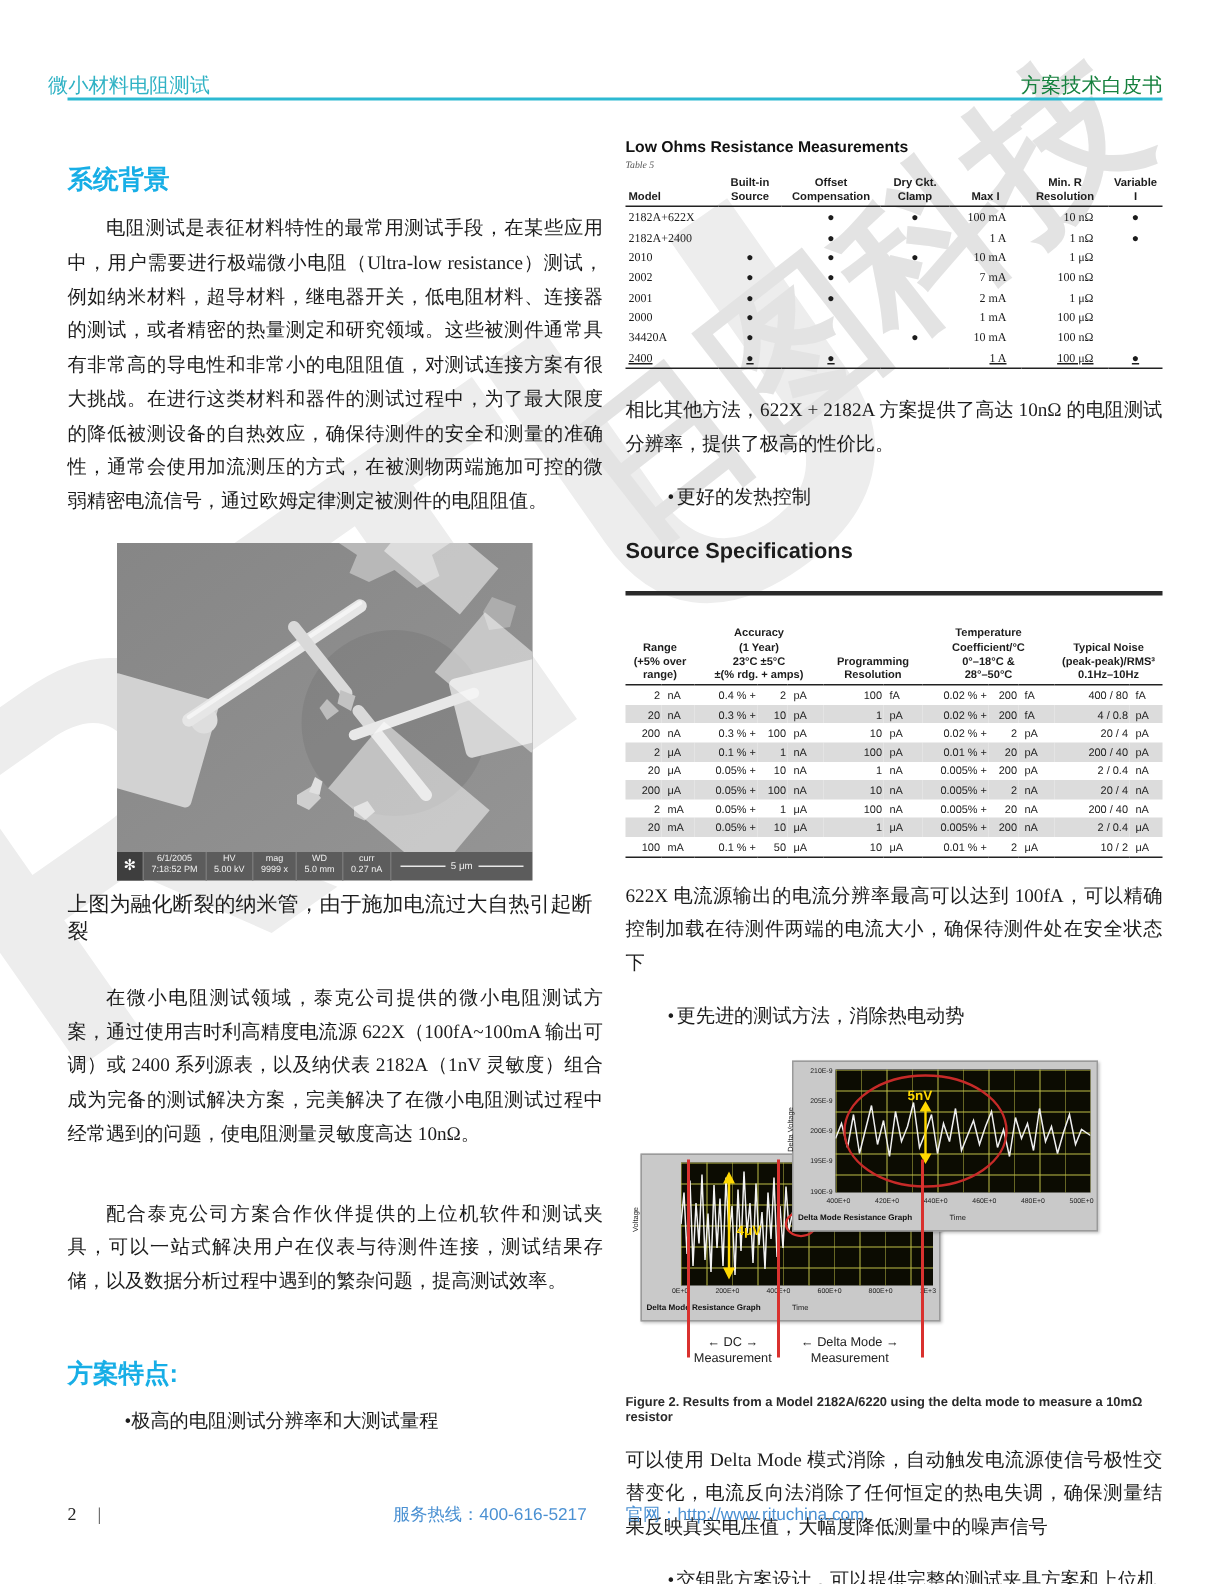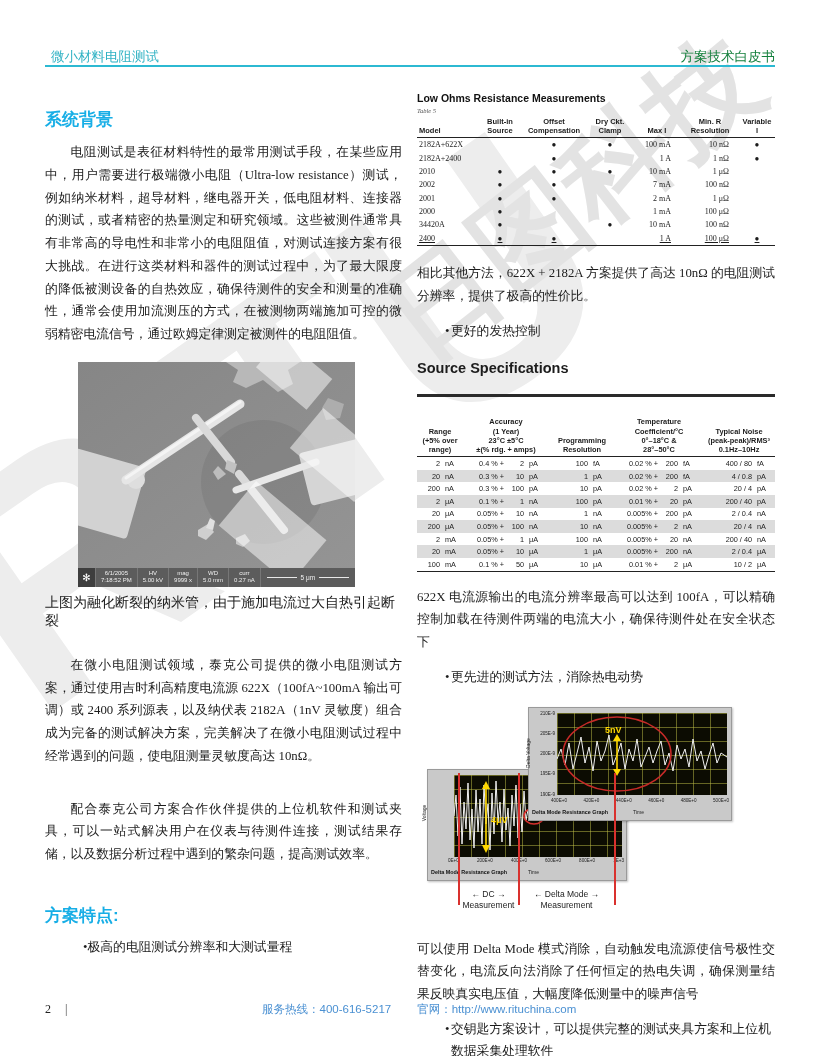--- a/index.html
+++ b/index.html
@@ -18,21 +18,21 @@
     transform:rotate(-35deg); transform-origin:40% 60%;
   }
   .wm-cn {
     position:absolute; left:400px; top:260px; font-family:"Liberation Sans",sans-serif;
     font-size:110px; font-weight:bold; color:#e3e3e3;
     transform:rotate(-38deg); transform-origin:left center; white-space:nowrap;
   }
   .content { position:absolute; inset:0; z-index:1; }
 
   
-  .hdr-left  { position:absolute; left:51px;  top:48px; font-size:13.5px; color:#2fb2c4; }
+  .hdr-left  { position:absolute; left:32px;  top:48px; font-size:13.5px; color:#2fb2c4; }
   .hdr-right { position:absolute; right:41px; top:48px; font-size:13.5px; color:#15803d; }
   .hdr-rule  { position:absolute; left:45px; top:65px; width:730px; height:2px; background:#2cb9d2; }
   .footer { position:absolute; left:45px; top:1002px; width:726px; display:flex; align-items:center; font-size:12px; }
   .footer .pgnum { color:#222; }
   .footer .pgdiv { color:#444; margin-left:14px; }
   .footer .blue  { font-family:"Liberation Sans",sans-serif; font-size:11.5px; color:#4a90d2; }
   .footer .center { margin:0 auto; display:flex; gap:26px; }
 
   
   .leftcol  { position:absolute; left:45px;  top:108px; width:357px; }
@@ -597,20 +597,21 @@
         <div class="mlabel" style="left:93px; width:93px;">
           <div>
             <span>←</span>
             <span>Delta Mode</span>
             <span>→</span>
           </div>
           <div>Measurement</div>
         </div>
       </div>
 
+      <div class="fig-cap">Figure 2. Results from a Model 2182A/6220 using the delta mode to measure a 10mΩ resistor</div>
 
       <p class="body-n" style="margin-top:13px;">可以使用 Delta Mode 模式消除，自动触发电流源使信号极性交替变化，电流反向法消除了任何恒定的热电失调，确保测量结果反映真实电压值，大幅度降低测量中的噪声信号</p>
       <div class="bullet" style="margin-top:13px;">
         <span class="dot">•</span>
         <span class="btxt">交钥匙方案设计，可以提供完整的测试夹具方案和上位机数据采集处理软件</span>
       </div>
     </div>
 
     <div class="footer">
       <span class="pgnum">2</span>

